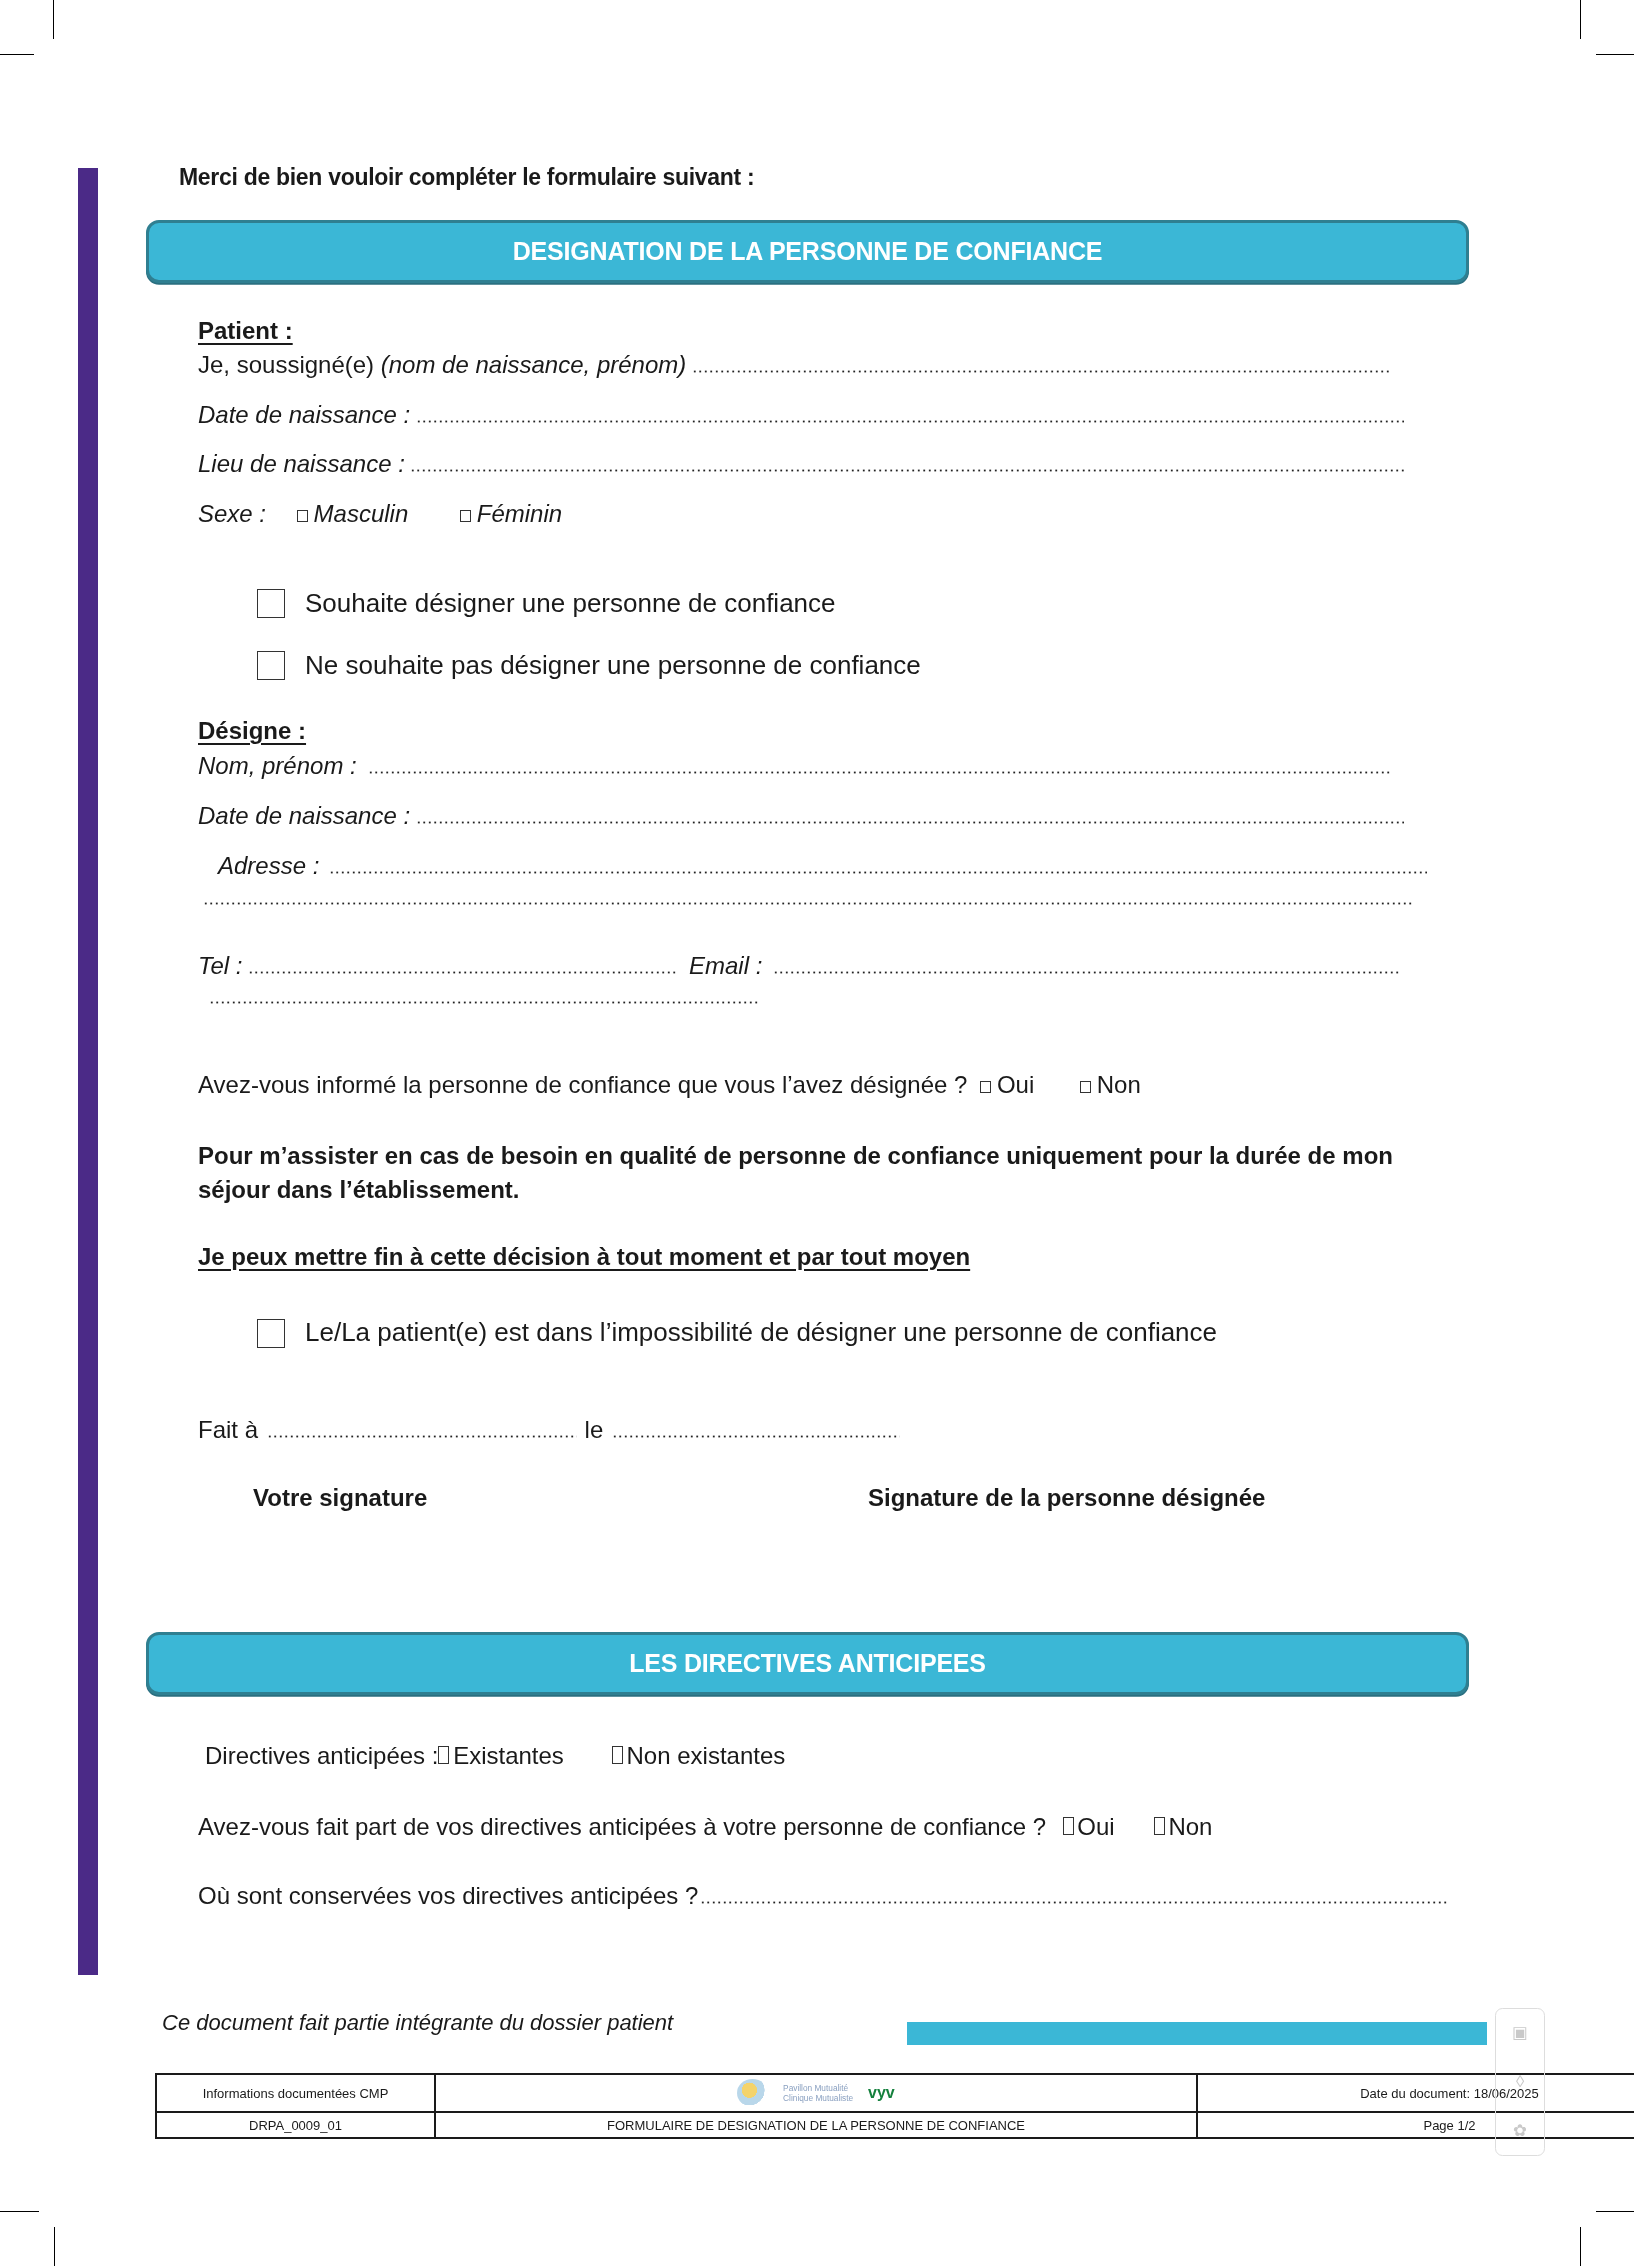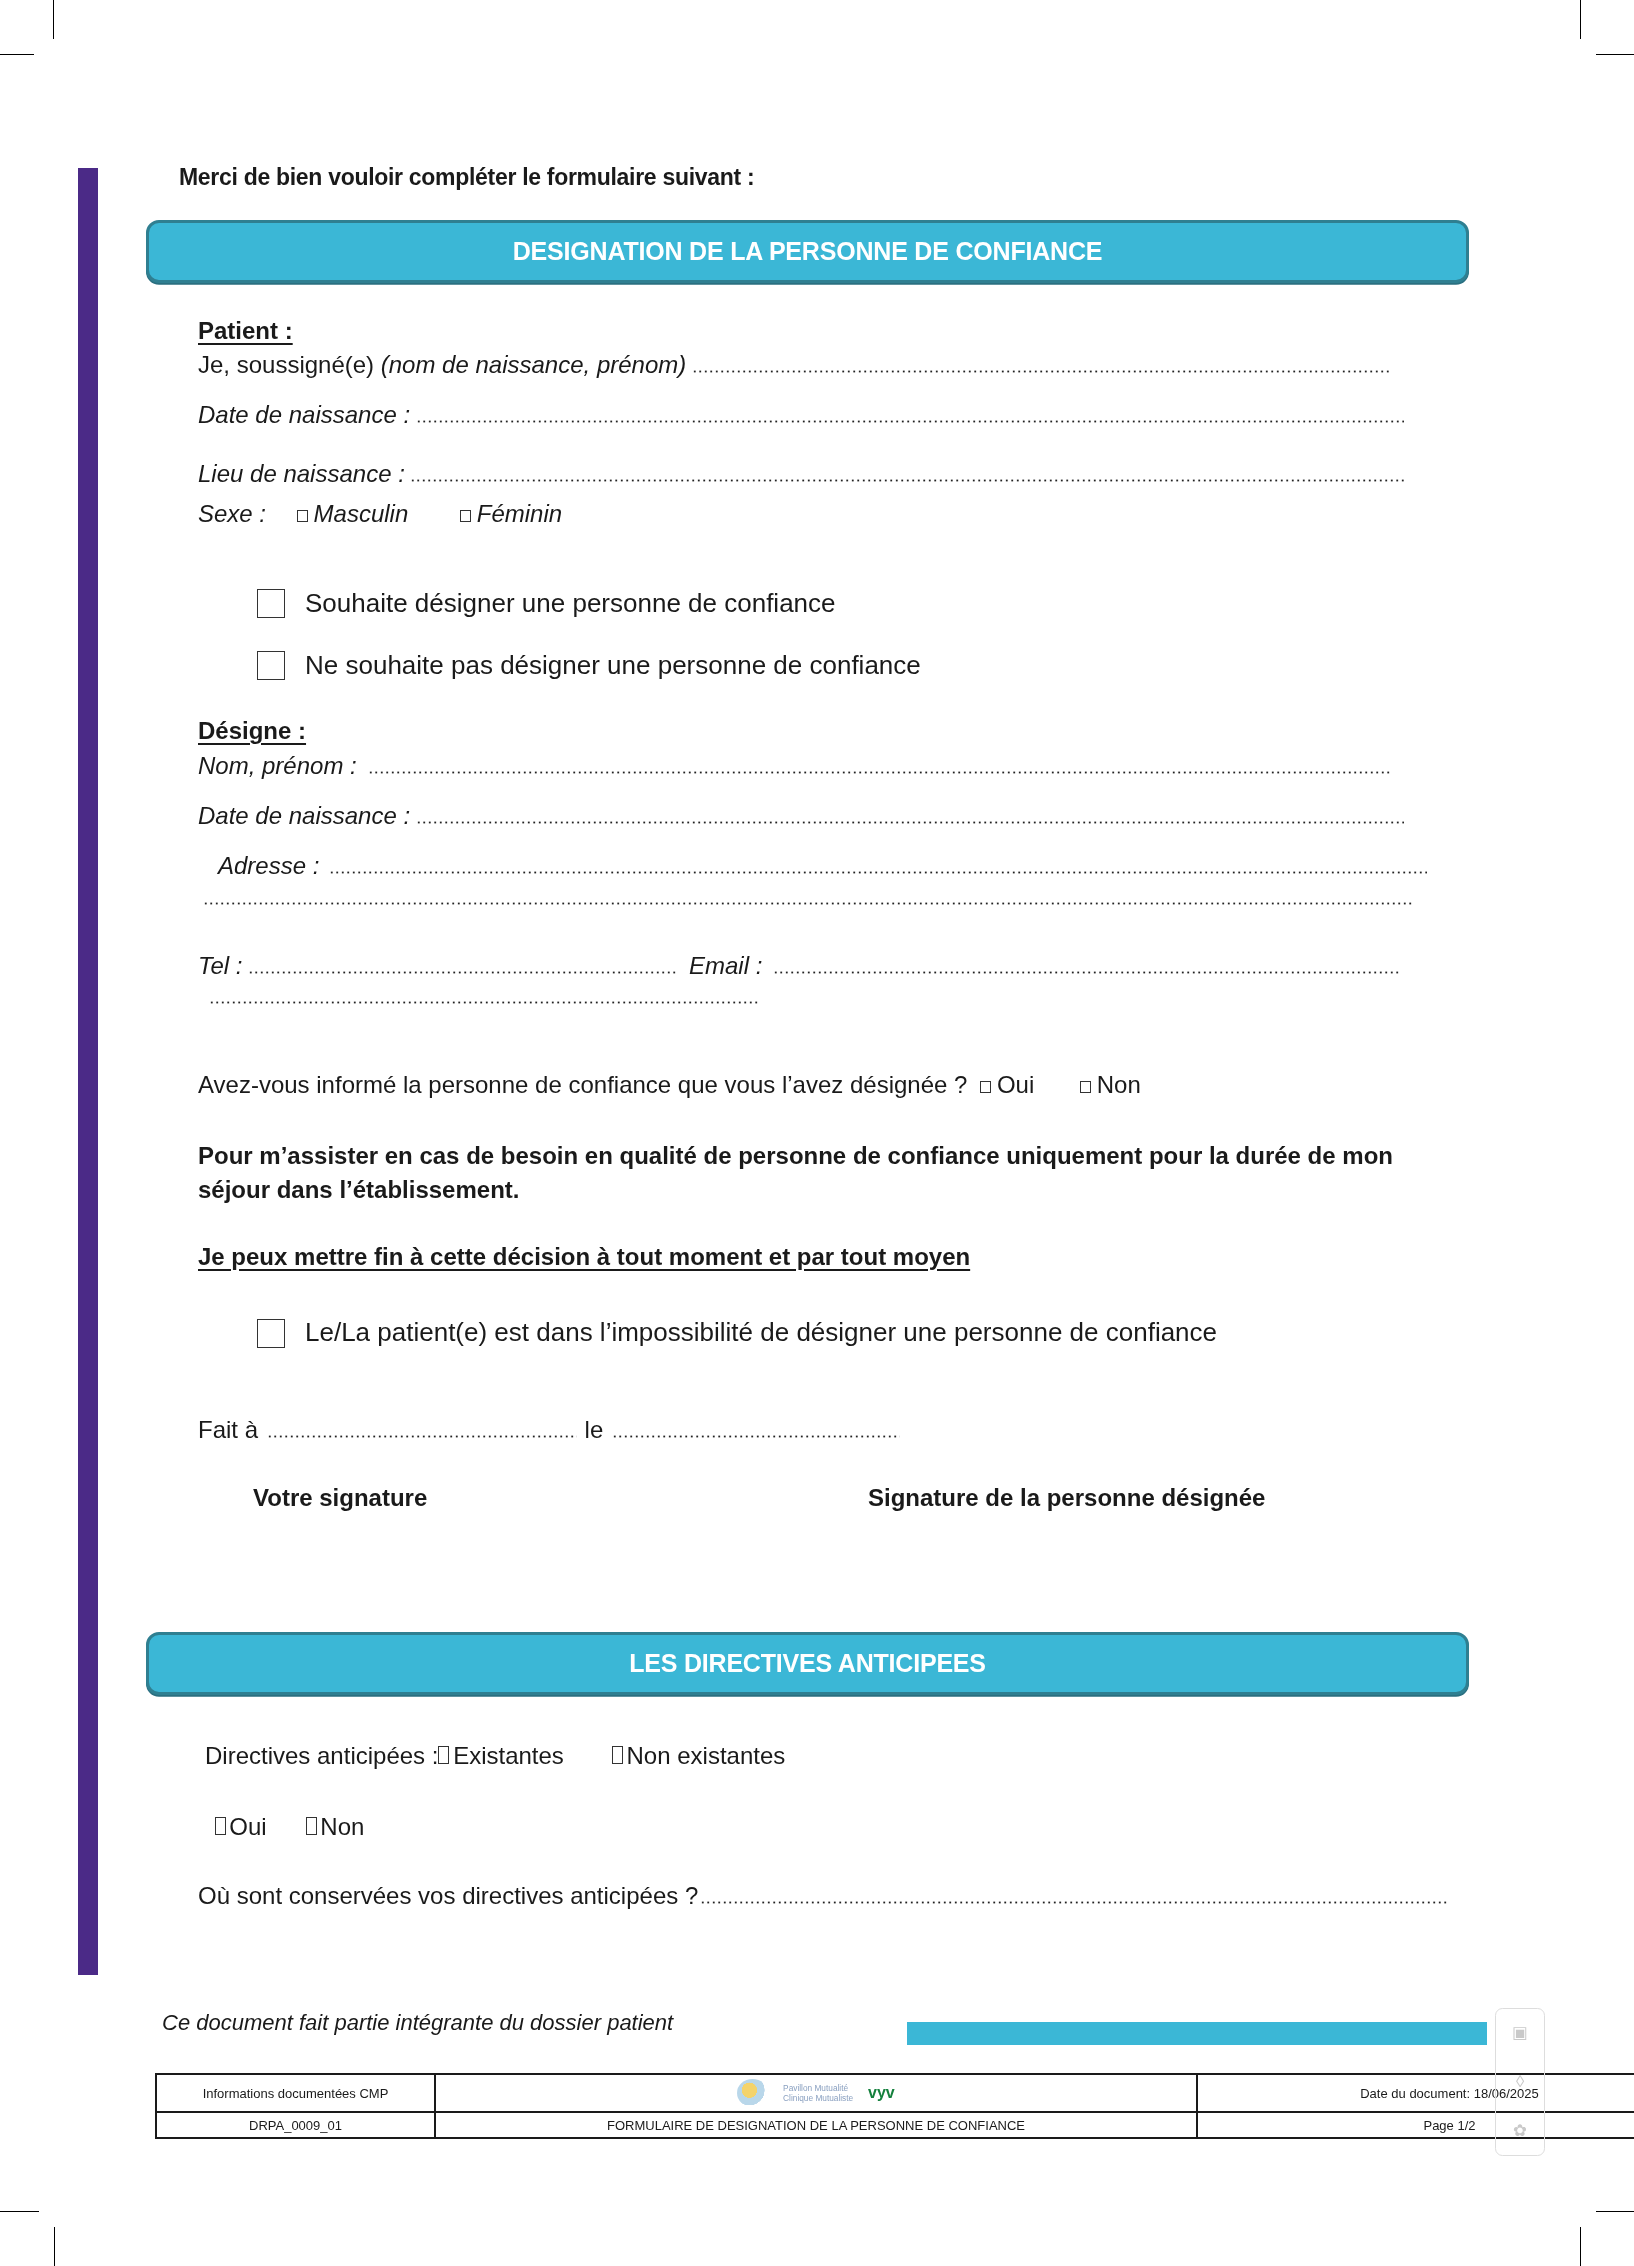--- a/index.html
+++ b/index.html
@@ -80,21 +80,21 @@
   <span class="lbl">Je, soussigné(e) </span>
   <span class="ital">(nom de naissance, prénom)</span>
   <span class="dots" style="width:698px;"></span>
 </div>
 
 <div class="line ital" style="top:401px;">
   <span class="lbl">Date de naissance :</span>
   <span class="dots" style="width:988px;"></span>
 </div>
 
-<div class="line ital" style="top:460px;">
+<div class="line ital" style="top:450px;">
   <span class="lbl">Lieu de naissance :</span>
   <span class="dots" style="width:995px;"></span>
 </div>
 
 <div class="line ital" style="top:500px;">
   <span class="lbl">Sexe :</span>
   <span class="opt" style="margin-left:31px;">
     <span class="small-box"></span>
     <span>Masculin</span>
   </span>
@@ -186,20 +186,21 @@
     <span class="tall-box"></span>
     <span>Existantes</span>
   </span>
   <span class="opt" style="margin-left:48px;">
     <span class="tall-box"></span>
     <span>Non existantes</span>
   </span>
 </div>
 
 <div class="line" style="top:1813px;">
+  <span class="lbl">Avez-vous fait part de vos directives anticipées à votre personne de confiance ?</span>
   <span class="opt" style="margin-left:16.6px;">
     <span class="tall-box"></span>
     <span>Oui</span>
   </span>
   <span class="opt" style="margin-left:39px;">
     <span class="tall-box"></span>
     <span>Non</span>
   </span>
 </div>
 

